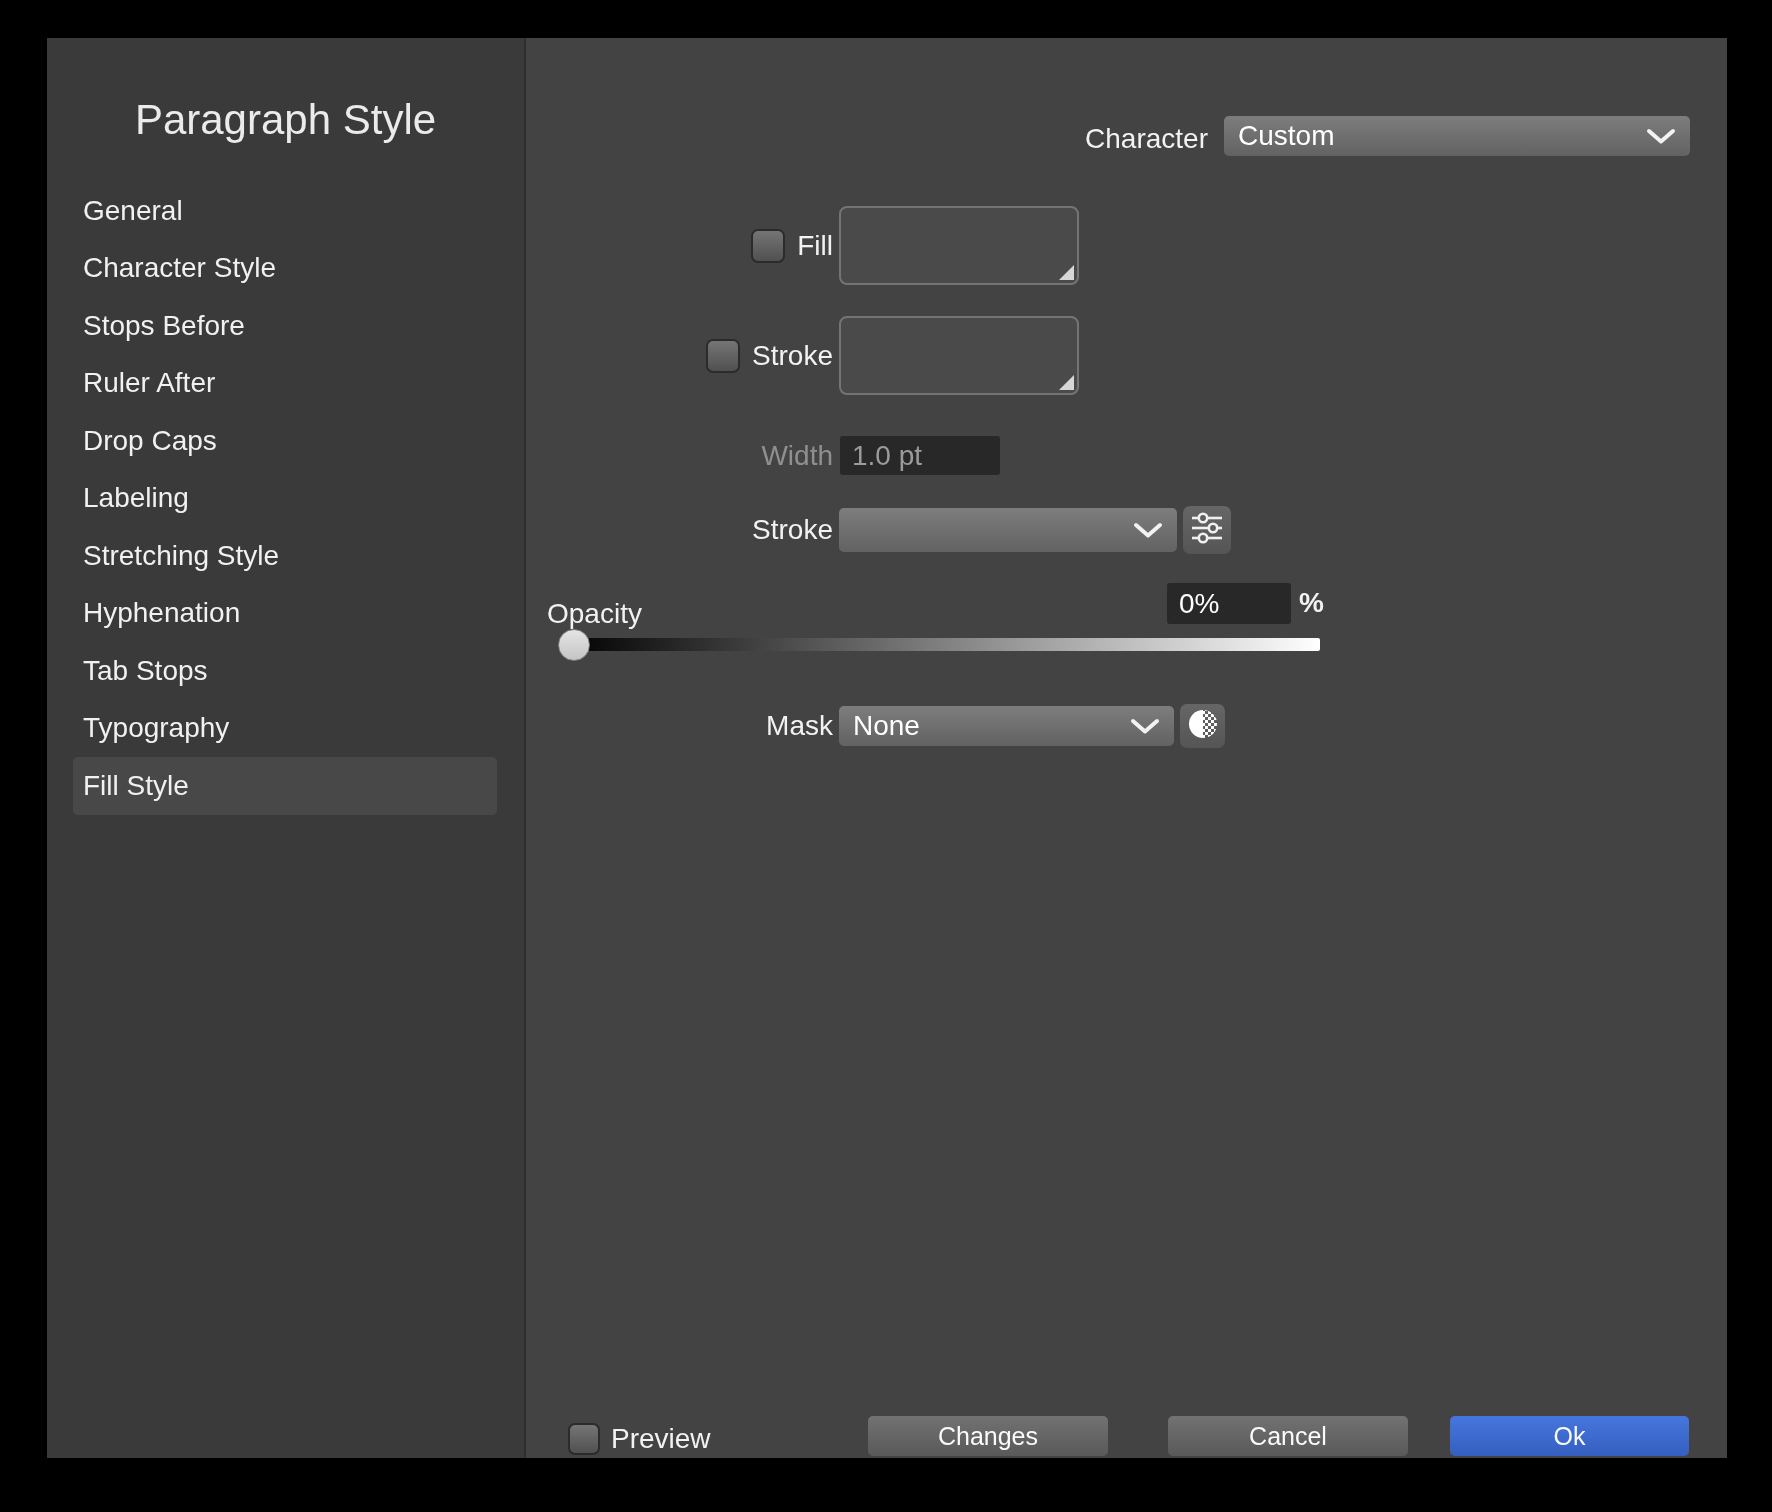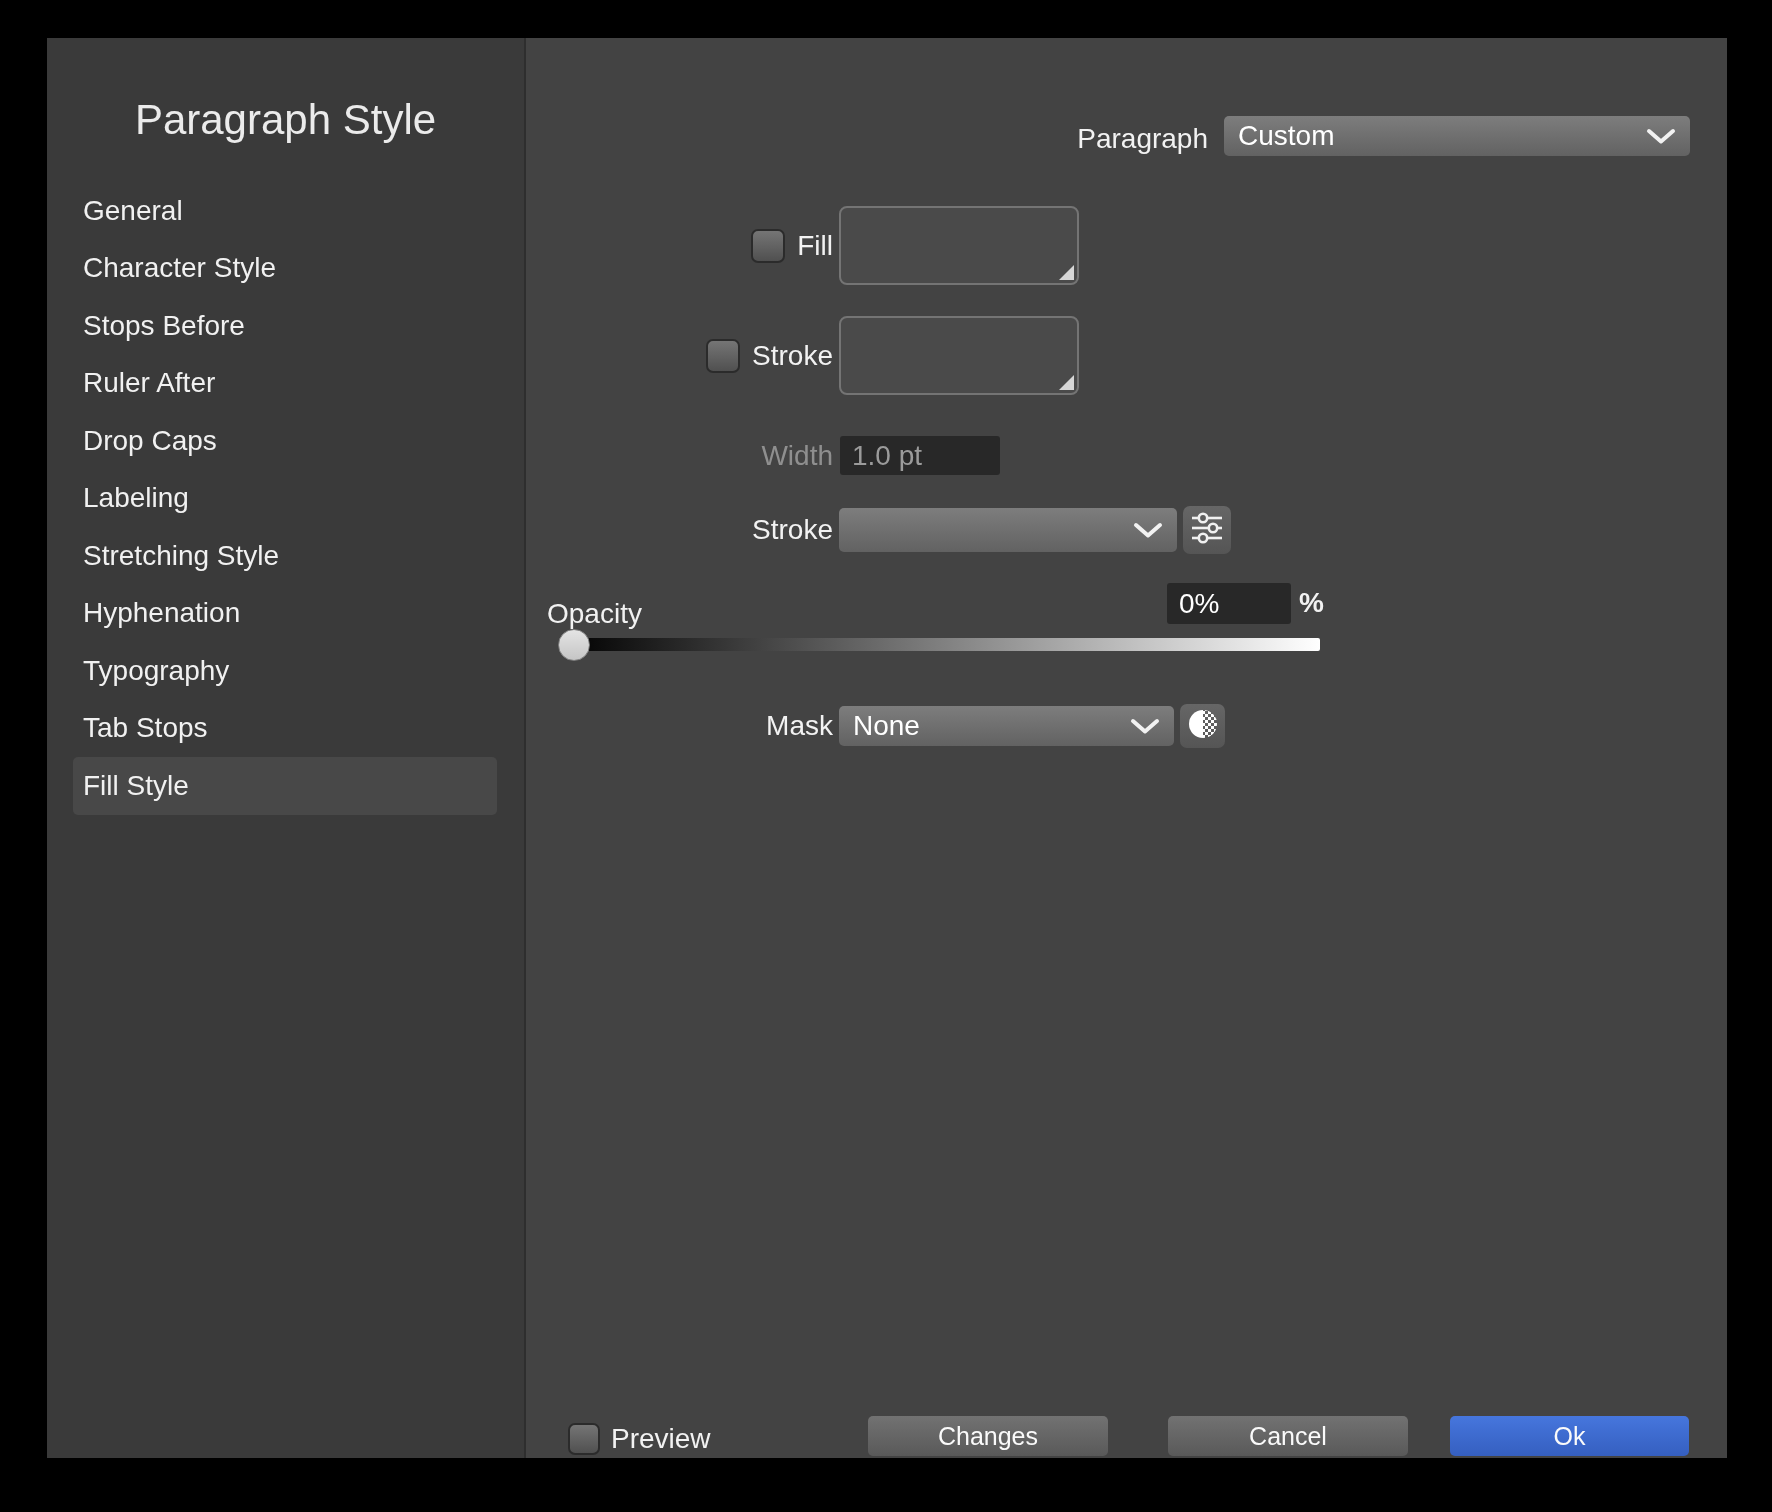--- a/index.html
+++ b/index.html
@@ -53,31 +53,31 @@
     <div class="sidebar-title">Paragraph Style</div>
     <div class="nav">
       <div class="nav-item">General</div>
       <div class="nav-item">Character Style</div>
       <div class="nav-item">Stops Before</div>
       <div class="nav-item">Ruler After</div>
       <div class="nav-item">Drop Caps</div>
       <div class="nav-item">Labeling</div>
       <div class="nav-item">Stretching Style</div>
       <div class="nav-item">Hyphenation</div>
+      <div class="nav-item">Tab Stops</div>
       <div class="nav-item">Typography</div>
-      <div class="nav-item">Tab Stops</div>
       <div class="nav-item selected">Fill Style</div>
     </div>
   </div>
 
   <div class="divider"></div>
 
   <div class="main">
 
-    <div class="label" style="position:absolute;right:519px;top:85px;">Paragraph</div>
+    <div class="label" style="position:absolute;right:519px;top:85px;">Character</div>
     <div class="dropdown" style="left:698px;top:78px;width:466px;height:40px;">
       <span>Custom</span>
       <span class="chev">
         <svg width="30" height="17" viewBox="0 0 30 17">
             <path d="M3 3 L15 13.5 L27 3" fill="none" stroke="#f2f2f2" stroke-width="4" stroke-linecap="round" stroke-linejoin="round"></path>
           </svg>
       </span>
     </div>
 
     <div class="row-anchor" style="top:168px;height:79px;">

